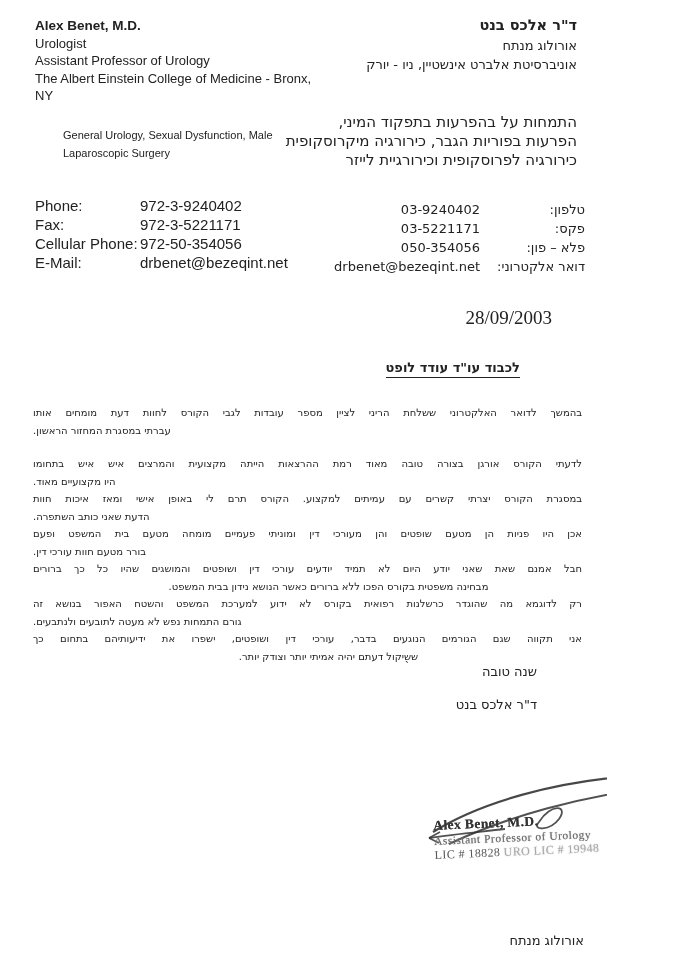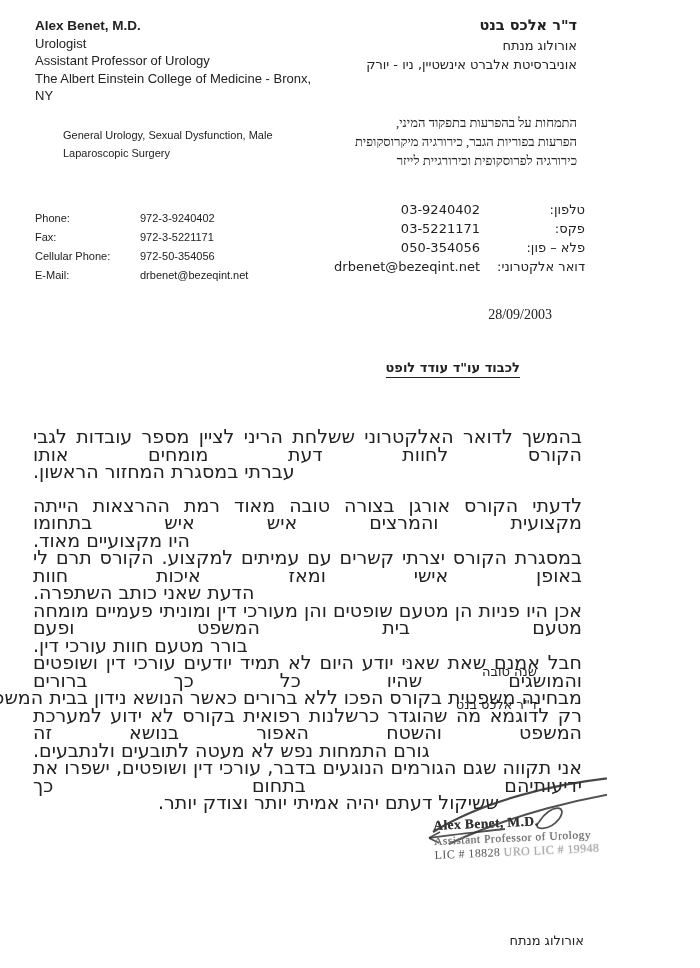--- a/index.html
+++ b/index.html
@@ -11,38 +11,38 @@
   .ltr{direction:ltr;unicode-bidi:embed;}
 
   
   .en-identity{position:absolute;left:35px;top:17px;font-size:13px;line-height:17.5px;}
   .en-identity .name{font-weight:bold;font-size:13.5px;}
   .en-specialties{position:absolute;left:35px;top:127px;font-size:11px;line-height:17.5px;margin-left:28px;}
 
   
   .he-identity{position:absolute;right:30px;top:15px;text-align:right;font-size:13px;line-height:19px;}
   .he-identity .name{font-weight:bold;font-size:14.5px;line-height:21px;}
-  .he-specialties{position:absolute;right:30px;top:113px;text-align:right;font-size:13px;line-height:19px;font-family:Liberation Serif, serif;}
-
-  
-  .contact-en{position:absolute;left:35px;top:209px;width:310px;font-size:11px;}
+  .he-specialties{position:absolute;right:30px;top:113px;text-align:right;font-size:15px;line-height:19px;}
+
+  
+  .contact-en{position:absolute;left:35px;top:196px;width:310px;font-size:15px;}
   .contact-en .row{display:flex;line-height:19px;}
   .contact-en .lbl{width:105px;}
   .contact-he{position:absolute;right:22px;top:200px;width:310px;font-size:13px;}
   .contact-he .row{display:flex;line-height:19px;}
   .contact-he .lbl{width:105px;text-align:right;}
   .contact-he .val{flex:1;text-align:right;}
 
-  .date-line{position:absolute;right:55px;top:307px;font-family:"Liberation Serif",serif;font-size:14px;}
+  .date-line{position:absolute;right:55px;top:307px;font-family:"Liberation Serif",serif;font-size:19px;}
 
   .subject{position:absolute;right:87px;top:360px;font-size:13px;font-weight:bold;
            border-bottom:1.5px solid #222;padding-bottom:2px;}
 
   
-  .body-text{position:absolute;left:33px;right:25px;top:428px;font-size:19px;}
+  .body-text{position:absolute;left:33px;right:25px;top:404px;font-size:10px;}
   .body-line{direction:rtl;line-height:17.5px;white-space:nowrap;}
   .body-line[data-align="justify"]{white-space:normal;text-align:justify;text-align-last:justify;text-justify:inter-word;}
   .body-line[data-align="left"]{text-align:left;}
   .body-line[data-align="left-indent"]{text-align:center;margin-left:42px;}
   .body-line[data-gap="y"]{margin-top:16px;}
 
   .closing-greeting{position:absolute;right:70px;top:664px;font-size:13px;text-align:right;}
   .closing-name{position:absolute;right:70px;top:697px;font-size:13px;text-align:right;}
 
   

